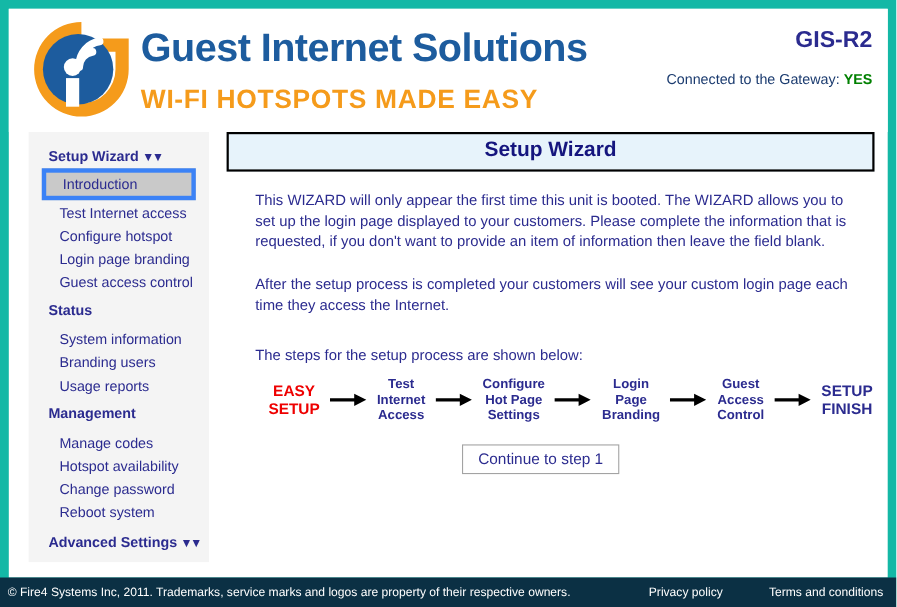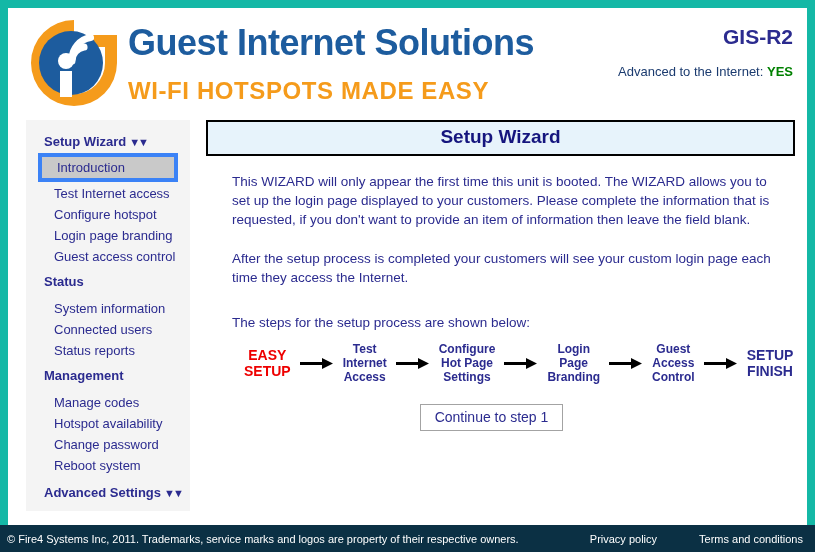--- a/index.html
+++ b/index.html
@@ -272,21 +272,21 @@
         </svg>
         <div class="logo-text">
           <div class="logo-title">Guest Internet Solutions</div>
           <div class="logo-tagline">WI-FI HOTSPOTS MADE EASY</div>
         </div>
       </div>
 
       <div class="header-right">
         <div class="hr-line2">GIS-R2</div>
         <div class="hr-status">
-          <span>Advanced to the Internet:</span>
+          <span>Connected to the Gateway:</span>
           <span class="status-value">YES</span>
         </div>
       </div>
     </div>
 
     <div class="body-area">
 
       <div class="sidebar">
 
         <div class="nav-group-title">
@@ -296,22 +296,22 @@
         <div class="nav-item">Test Internet access</div>
         <div class="nav-item">Configure hotspot</div>
         <div class="nav-item">Login page branding</div>
         <div class="nav-item">Guest access control</div>
 
         <div class="nav-group-title" style="padding-top:7px;">
           <span>Status</span>
         </div>
         <div class="nav-gap"></div>
         <div class="nav-item">System information</div>
-        <div class="nav-item">Connected users</div>
-        <div class="nav-item">Status reports</div>
+        <div class="nav-item">Branding users</div>
+        <div class="nav-item">Usage reports</div>
 
         <div class="nav-group-title" style="padding-top:7px;">
           <span>Management</span>
         </div>
         <div class="nav-gap"></div>
         <div class="nav-item">Manage codes</div>
         <div class="nav-item">Hotspot availability</div>
         <div class="nav-item">Change password</div>
         <div class="nav-item">Reboot system</div>
 

